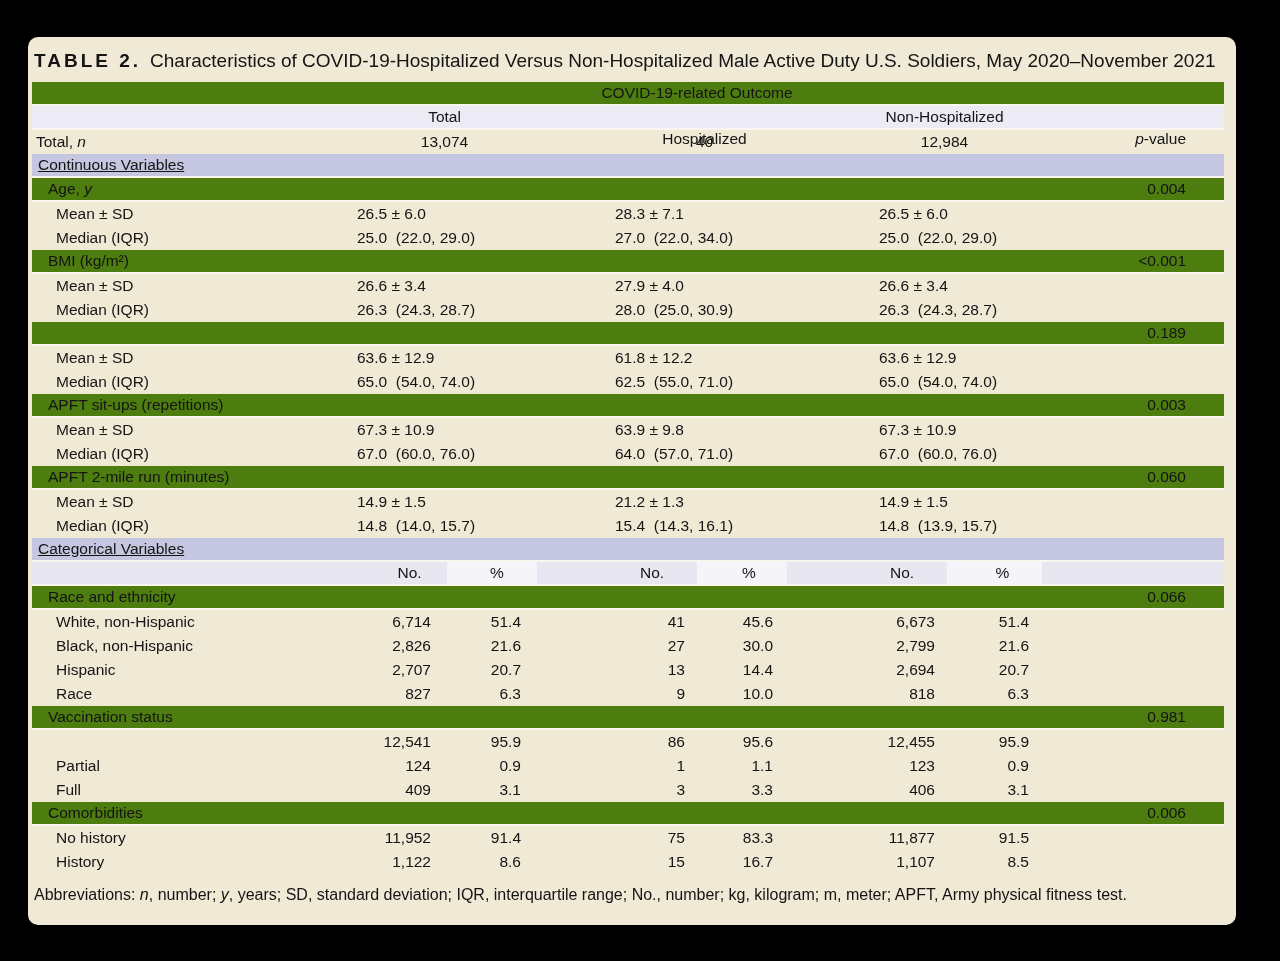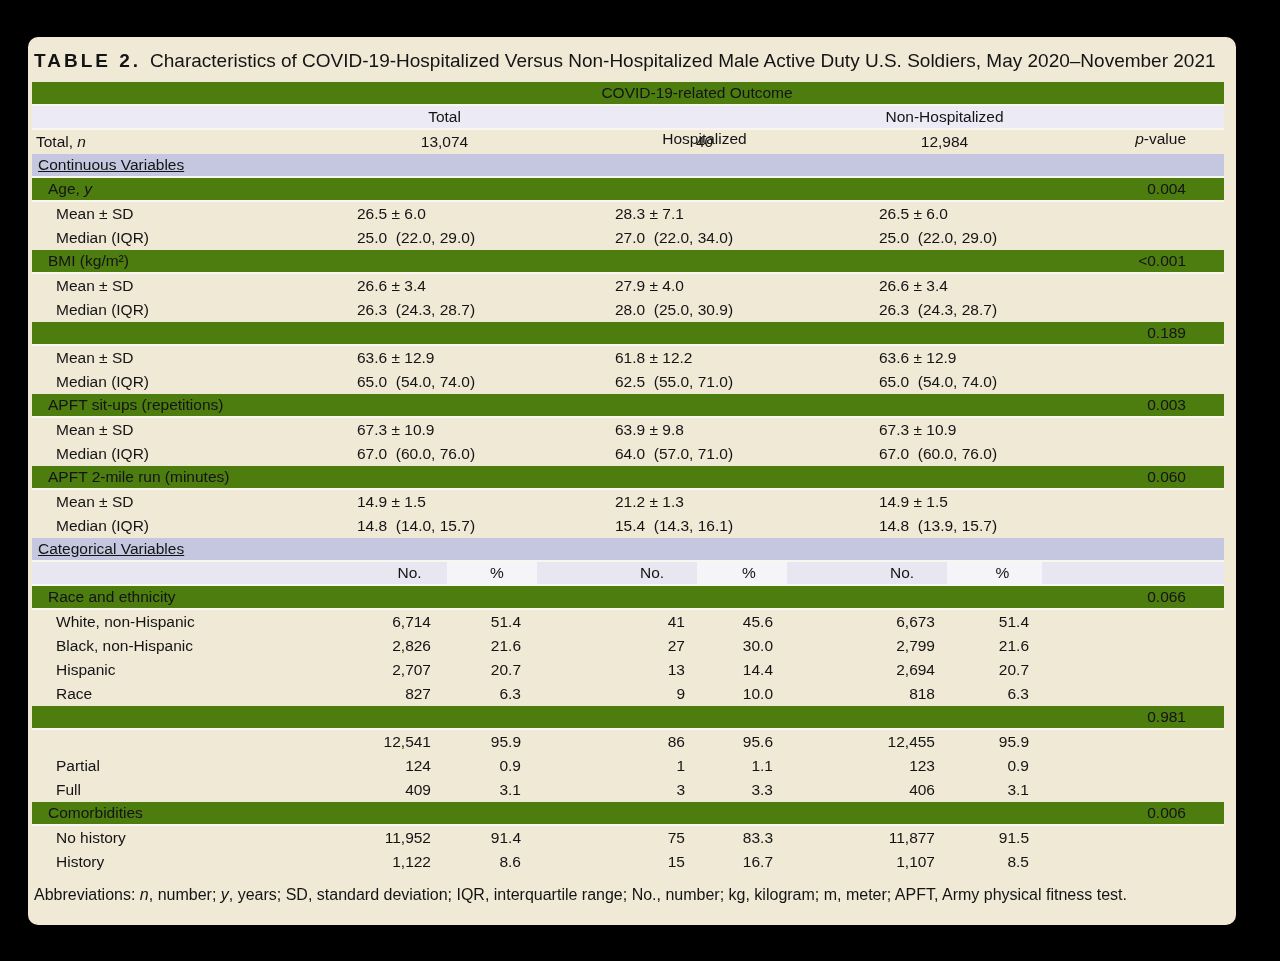--- a/index.html
+++ b/index.html
@@ -244,20 +244,21 @@
       <div class="c gc-label l2">Race</div>
       <div class="c gc2 num rt1">827</div>
       <div class="c gc3 num rt2">6.3</div>
       <div class="c gc4 num rh1">9</div>
       <div class="c gc5 num rh2">10.0</div>
       <div class="c gc6 num rn1">818</div>
       <div class="c gc7 num rn2">6.3</div>
     </div>
 
     <div class="row band var">
+      <div class="c gc-span7 var-label"><span>Vaccination status</span></div>
       <div class="c gc-p var-p">0.981</div>
     </div>
 
     <div class="row">
       <div class="c gc2 num rt1">12,541</div>
       <div class="c gc3 num rt2">95.9</div>
       <div class="c gc4 num rh1">86</div>
       <div class="c gc5 num rh2">95.6</div>
       <div class="c gc6 num rn1">12,455</div>
       <div class="c gc7 num rn2">95.9</div>

